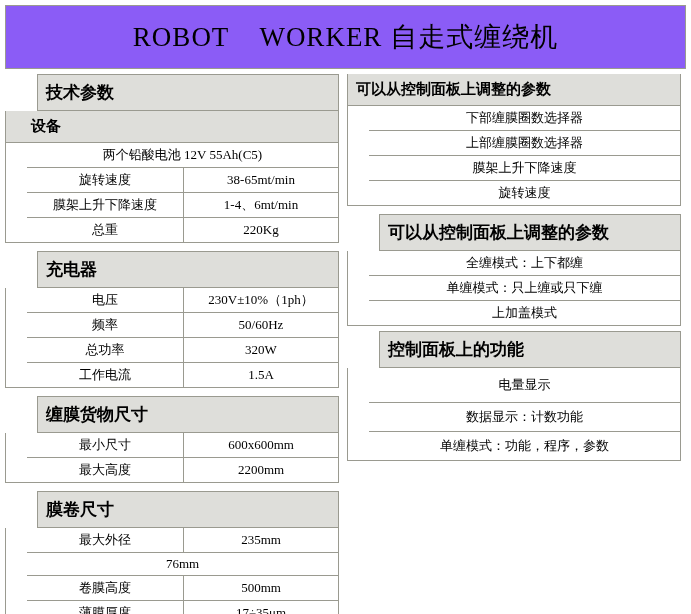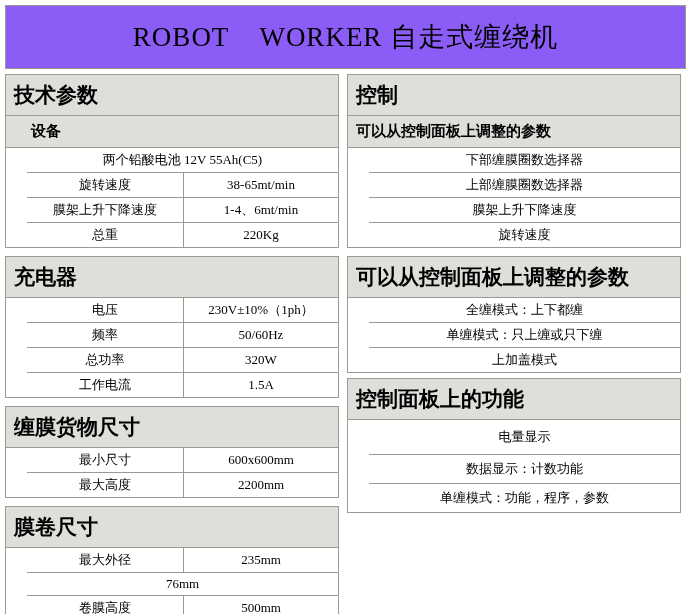--- a/index.html
+++ b/index.html
@@ -86,21 +86,22 @@
     font-weight: bold;
     font-family: "Liberation Sans", sans-serif;
   }
   .rows-wrap {
     border: 1px solid #9a9a90;
     border-top: none;
     padding-left: 21px;
   }
   .rows-wrap .row:last-child { border-bottom: none; }
   .title-big {
-    font-size: 21px;
+    font-size: 17px;
+    margin-left: 32px;
   }
 </style>
 </head>
 <body>
 
 <div class="page">
 
   <div class="title-bar">
     <div class="title-text">ROBOT    WORKER 自走式缠绕机</div>
   </div>
@@ -185,21 +186,20 @@
           <div class="cell label">薄膜厚度</div>
           <div class="cell value">17÷35μm</div>
         </div>
 
       </div>
 
     </div>
 
     <div class="col right">
 
-      <div class="hdr-strip title-big">控制</div>
 
       <div class="hdr-strip" style="border-top:none;">可以从控制面板上调整的参数</div>
       <div class="rows-wrap">
         <div class="row">
           <div class="cell full">下部缠膜圈数选择器</div>
         </div>
         <div class="row">
           <div class="cell full">上部缠膜圈数选择器</div>
         </div>
         <div class="row">

